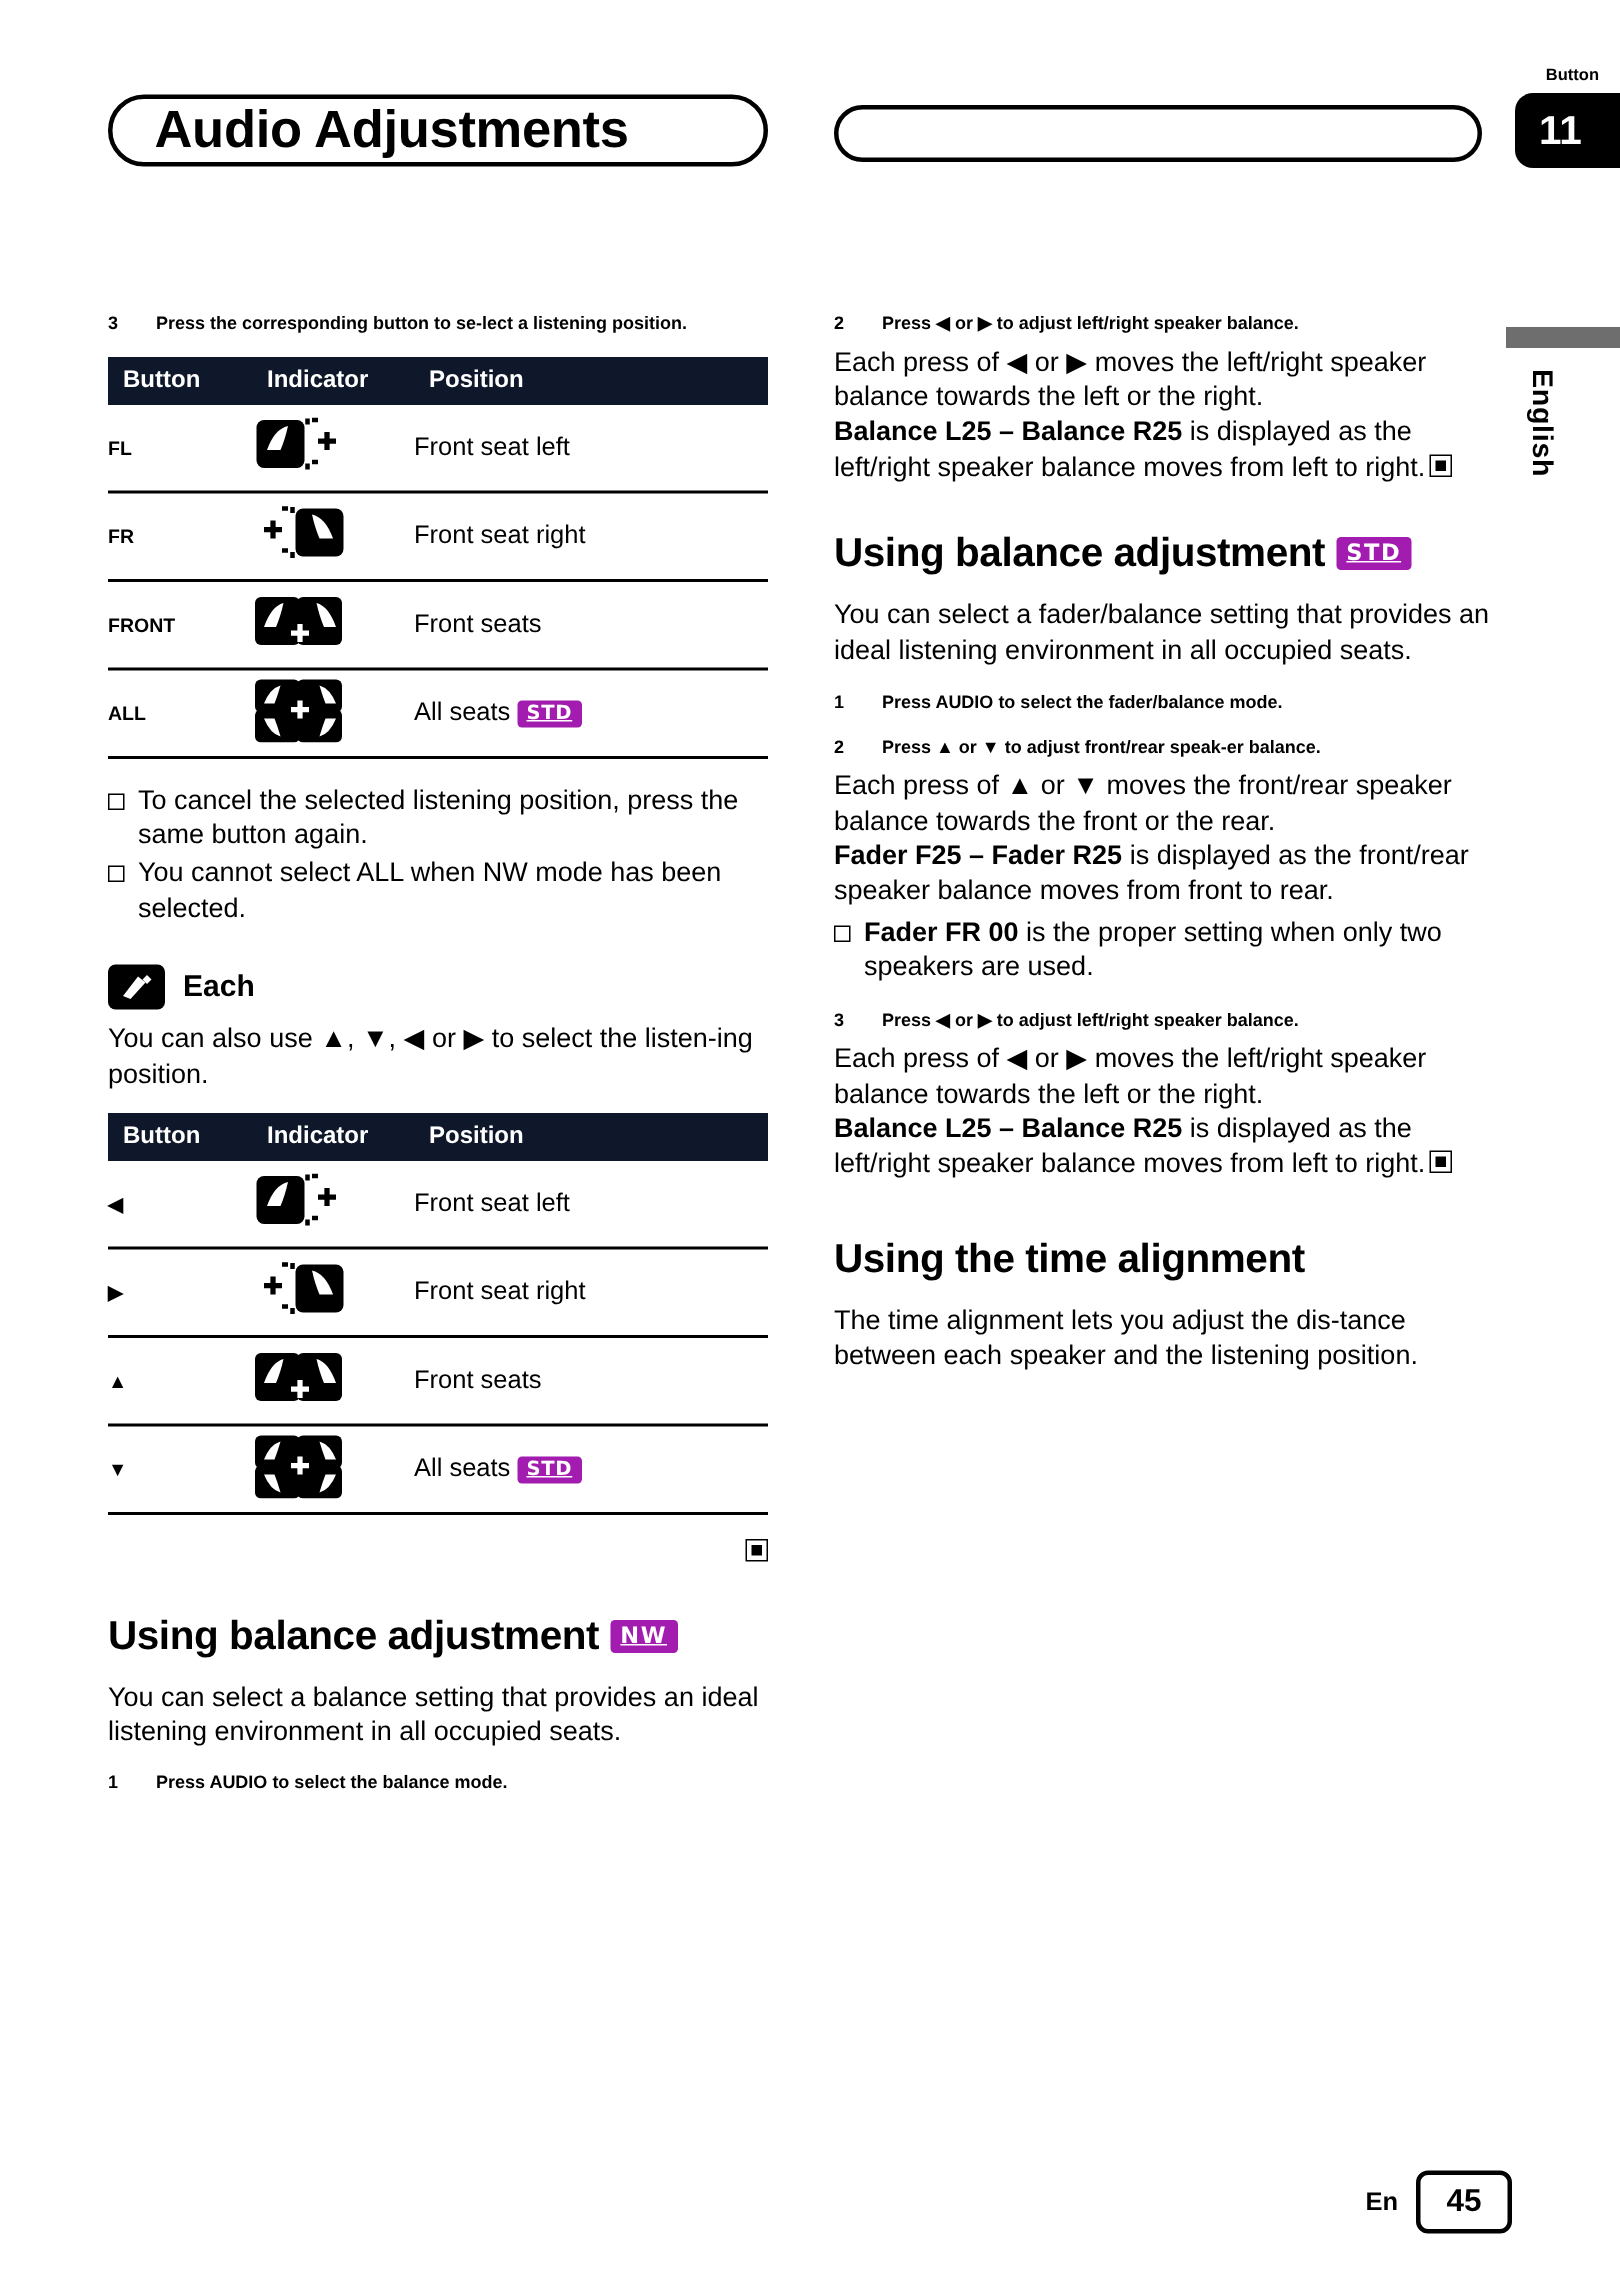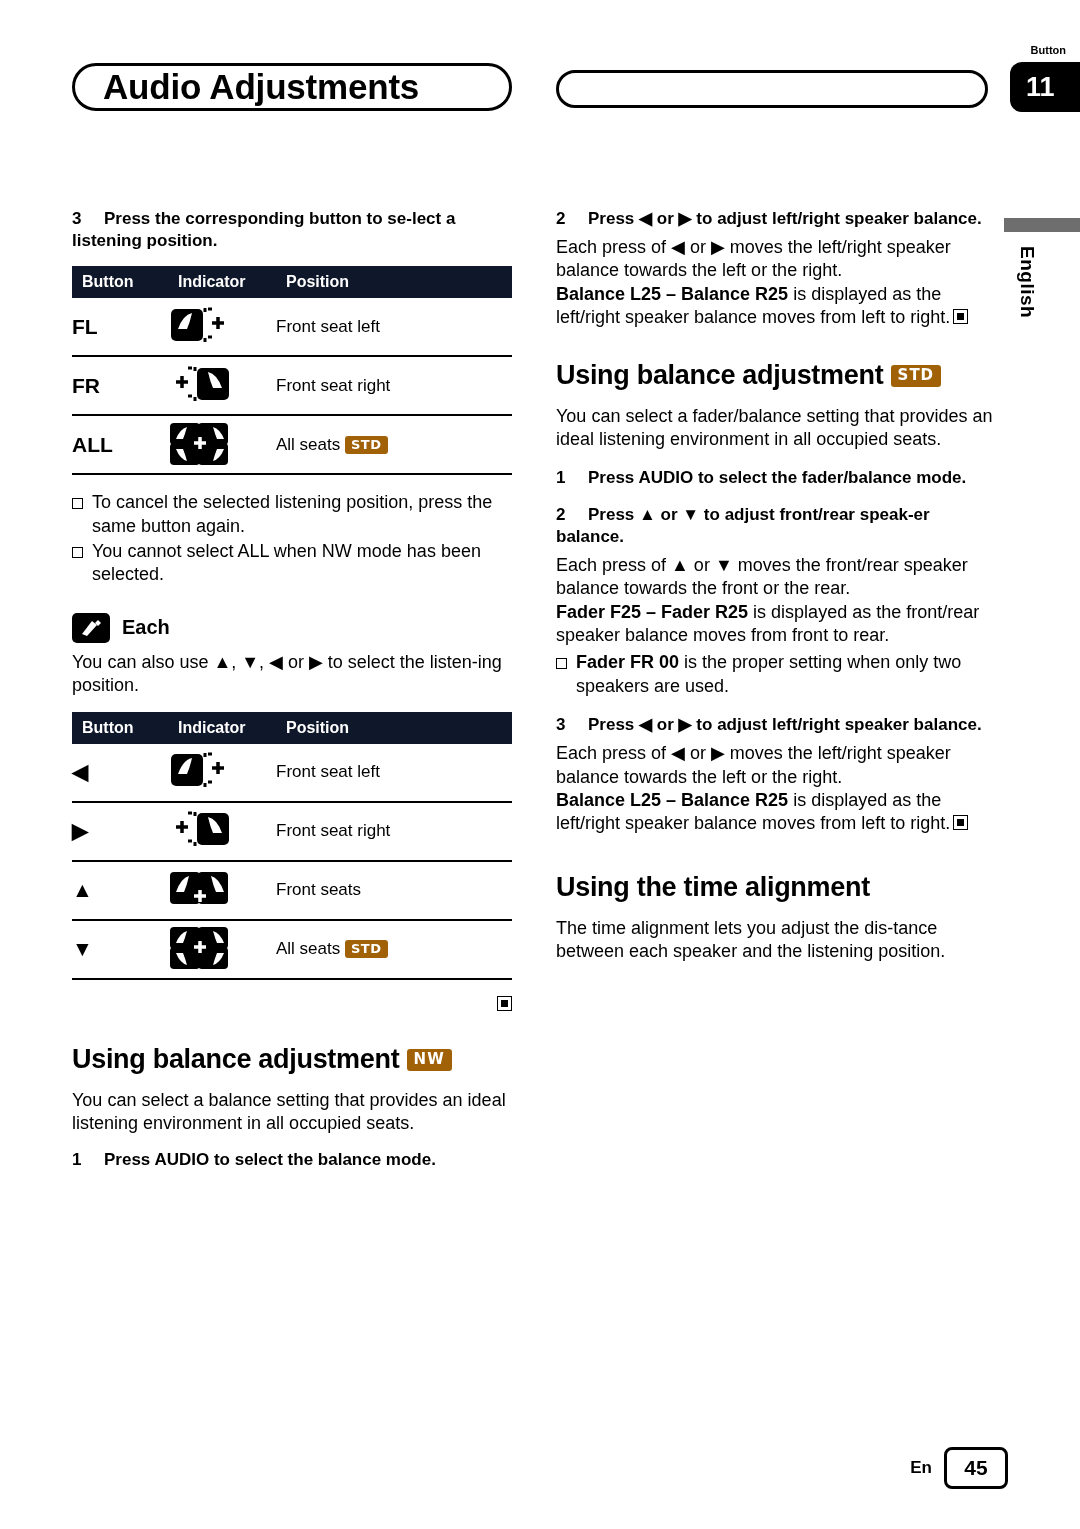--- a/index.html
+++ b/index.html
@@ -49,21 +49,21 @@
     letter-spacing:0.5px;
   }
 
   
   .col { position:absolute; top:208px; width:440px; }
   .col-left { left:72px; }
   .col-right { left:556px; }
 
   p, h2, h3 { margin:0; }
   .step {
-    font-size:17px; font-weight:bold; line-height:1.30;
+    font-size:12px; font-weight:bold; line-height:1.30;
     margin-bottom:6px;
   }
   .step .num { display:inline-block; width:32px; }
   .body {
     font-size:18px; line-height:1.30; margin-bottom:4px;
   }
   .body.tight { margin-bottom:0; }
   .bullet-row { display:flex; font-size:18px; line-height:1.30; margin-bottom:2px;}
   .bullet-sq {
     display:inline-block; width:9px; height:9px; border:1.5px solid #000;
@@ -75,45 +75,46 @@
     display:inline-block; width:13px; height:13px; border:1.5px solid #000;
     position:relative; vertical-align:-1px; margin-left:3px;
   }
   .endmark::after {
     content:""; position:absolute; left:3px; top:3px; right:3px; bottom:3px;
     background:#000;
   }
 
   
   .tag {
-    display:inline-block; background:#a16207; color:#fff;
+    display:inline-block; background:#a21caf; color:#fff;
     font-size:15px; font-weight:bold; letter-spacing:1px;
     padding:2px 7px 3px; border-radius:3px; vertical-align:4px;
     font-family:"DejaVu Sans", sans-serif;
+    text-decoration:underline;
   }
   .tag.small { font-size:13px; padding:1px 6px 2px; vertical-align:1px; letter-spacing:0.5px;}
 
   h2.heading {
     font-size:27px; font-weight:bold; line-height:1.15;
     margin:30px 0 14px 0; letter-spacing:-0.3px;
   }
 
   
   table.tbl {
     width:440px; border-collapse:collapse; margin:14px 0 16px 0;
   }
   table.tbl thead th {
     background:#0f172a; color:#fff; font-size:16px; font-weight:bold;
     text-align:left; padding:7px 0 7px 10px;
   }
   table.tbl tbody td {
     border-bottom:2px solid #000; padding:0;
     vertical-align:middle; height:57px;
   }
-  td.c-btn { width:96px; font-size:21px; font-weight:bold; padding-left:10px;}
+  td.c-btn { width:96px; font-size:13px; font-weight:bold; padding-left:10px;}
   td.c-ind { width:108px; text-align:left; padding-left:10px;}
   td.c-pos { font-size:17px; padding-left:14px;}
 
   
   .seaticon { position:relative; width:64px; height:44px; display:inline-block;}
   .seaticon svg { display:block; }
 
   
   .note-head { display:flex; align-items:center; margin:26px 0 8px 0; }
   .note-icon {
@@ -187,20 +188,35 @@
               <svg width="64" height="44" viewBox="0 0 64 44">
                 <path d="M34 6 h22 a5 5 0 0 1 5 5 v22 a5 5 0 0 1 -5 5 h-22 a5 5 0 0 1 -5 -5 v-22 a5 5 0 0 1 5 -5 z" fill="#000"></path>
                 <path d="M54 26 q-5 -14 -14 -16 q2 9 5 16 z" fill="#fff"></path>
                 <path d="M8 20 h12 M14 14 v12" stroke="#000" stroke-width="3.5" fill="none"></path>
                 <path d="M20 6 h4 M20 34 h4" stroke="#000" stroke-width="3" fill="none"></path>
                 <path d="M27 9 v-4 M27 35 v4" stroke="#000" stroke-width="3" fill="none"></path>
               </svg>
             </span>
           </td>
           <td class="c-pos">Front seat right</td>
+        </tr>
+        <tr>
+          <td class="c-btn">FRONT</td>
+          <td class="c-ind">
+            <span class="seaticon">
+              <svg width="64" height="44" viewBox="0 0 64 44">
+                <path d="M6 6 h22 a4 4 0 0 1 4 4 v24 a4 4 0 0 1 -4 4 h-22 a4 4 0 0 1 -4 -4 v-24 a4 4 0 0 1 4 -4 z" fill="#000"></path>
+                <path d="M34 6 h22 a4 4 0 0 1 4 4 v24 a4 4 0 0 1 -4 4 h-22 a4 4 0 0 1 -4 -4 v-24 a4 4 0 0 1 4 -4 z" fill="#000"></path>
+                <path d="M8 26 q5 -14 13 -16 q-2 9 -5 16 z" fill="#fff"></path>
+                <path d="M56 26 q-5 -14 -13 -16 q2 9 5 16 z" fill="#fff"></path>
+                <path d="M26 30 h12 M32 24 v12" stroke="#fff" stroke-width="3.5" fill="none"></path>
+              </svg>
+            </span>
+          </td>
+          <td class="c-pos">Front seats</td>
         </tr>
         <tr>
           <td class="c-btn">ALL</td>
           <td class="c-ind">
             <span class="seaticon">
               <svg width="64" height="44" viewBox="0 0 64 44">
                 <path d="M6 2 h22 a4 4 0 0 1 4 4 v14 a4 4 0 0 1 -4 4 h-22 a4 4 0 0 1 -4 -4 v-14 a4 4 0 0 1 4 -4 z" fill="#000"></path>
                 <path d="M34 2 h22 a4 4 0 0 1 4 4 v14 a4 4 0 0 1 -4 4 h-22 a4 4 0 0 1 -4 -4 v-14 a4 4 0 0 1 4 -4 z" fill="#000"></path>
                 <path d="M6 22 h22 a4 4 0 0 1 4 4 v14 a4 4 0 0 1 -4 4 h-22 a4 4 0 0 1 -4 -4 v-14 a4 4 0 0 1 4 -4 z" fill="#000"></path>
                 <path d="M34 22 h22 a4 4 0 0 1 4 4 v14 a4 4 0 0 1 -4 4 h-22 a4 4 0 0 1 -4 -4 v-14 a4 4 0 0 1 4 -4 z" fill="#000"></path>

